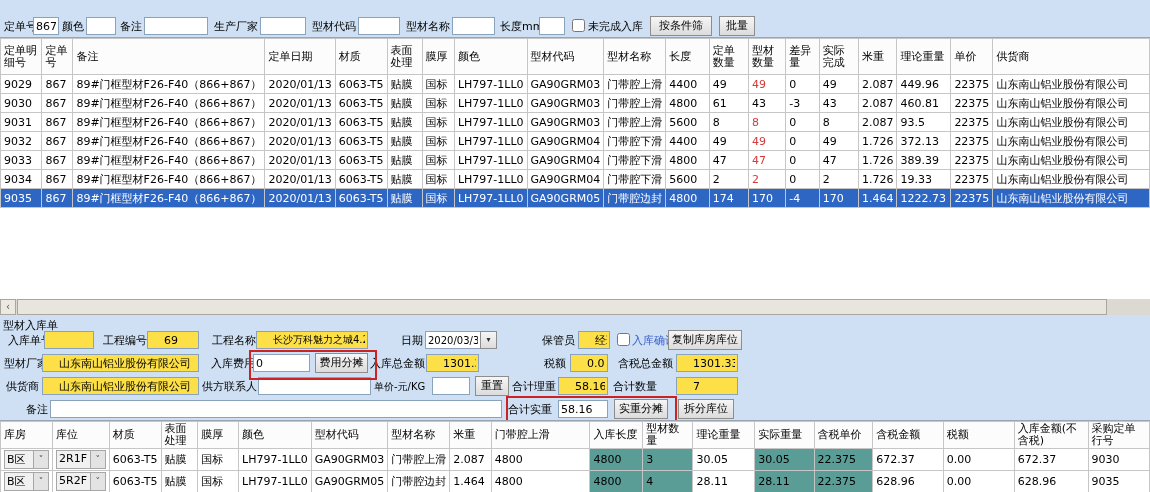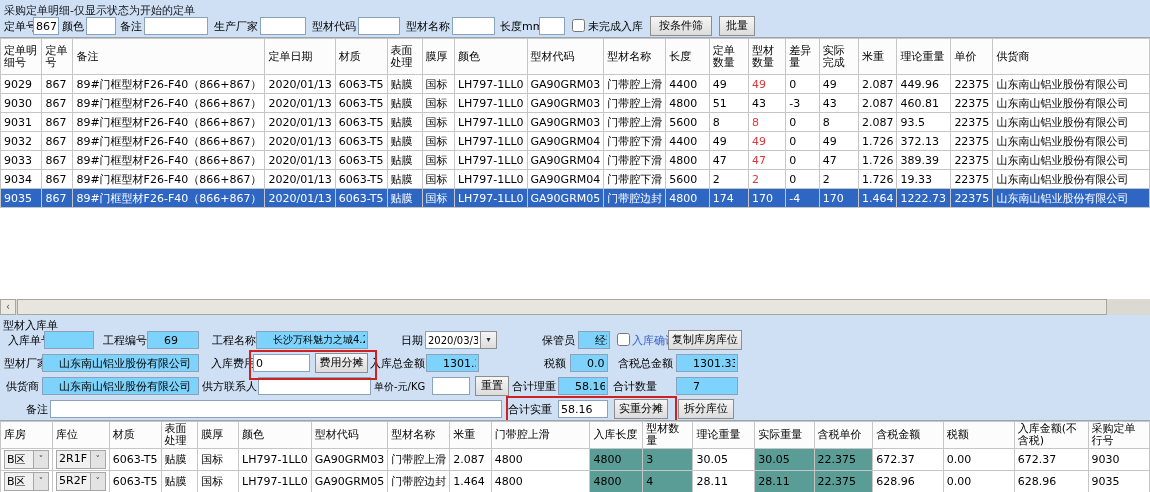--- a/index.html
+++ b/index.html
@@ -3,21 +3,21 @@
 <meta charset="utf-8">
 <style>
   html,body{margin:0;padding:0;}
   body{width:1150px;height:492px;overflow:hidden;background:#cfe0f4;
        font-family:"DejaVu Sans","Liberation Sans",sans-serif;font-size:11px;color:#000;}
   .app{position:relative;width:1150px;height:492px;background:#cfe0f4;}
 
   .lbl{position:absolute;height:17px;line-height:17px;white-space:nowrap;}
   .fld{position:absolute;height:18px;border:1px solid #8aa3bd;background:#fff;
        font-family:inherit;font-size:11px;padding:0 2px;box-sizing:border-box;color:#000;}
-  .fld.ro{background:#7dd3fc;padding-left:16px;}
+  .fld.ro{background:#fde047;padding-left:16px;}
   .btn{position:absolute;height:20px;background:linear-gradient(#f6f6f6,#dcdcdc);
        border:1px solid #8d8d8d;font-family:inherit;font-size:11px;line-height:18px;
        text-align:center;padding:0 3px;box-sizing:border-box;cursor:default;}
   .chk{position:absolute;width:13px;height:13px;margin:0;}
 
   .top-title{position:absolute;left:4px;top:3px;color:#13131a;}
 
   
   .grid-wrap{position:absolute;background:#fff;border-top:1px solid #9aa5b1;overflow:hidden;}
   .grid-top{left:0;top:37px;width:1150px;height:262px;}
@@ -54,21 +54,20 @@
   .blue-lbl{color:#3a5fcd;}
   .red-box{position:absolute;border:2px solid #cc2222;pointer-events:none;}
   .date-btn{position:absolute;width:17px;height:18px;background:linear-gradient(#f6f6f6,#dcdcdc);
        border:1px solid #8d8d8d;box-sizing:border-box;font-size:8px;line-height:15px;text-align:center;color:#333;}
 </style>
 </head>
 <body>
 
 <div class="app">
 
-  <div class="top-title">采购定单明细-仅显示状态为开始的定单</div>
 
   <span class="lbl" style="left:4px;top:18px">定单号</span>
   <input class="fld" style="left: 33px; top: 17px; width: 26px;" value="867">
   <span class="lbl" style="left:62px;top:18px">颜色</span>
   <input class="fld" style="left: 86px; top: 17px; width: 30px;" value="">
   <span class="lbl" style="left:120px;top:18px">备注</span>
   <input class="fld" style="left: 144px; top: 17px; width: 64px;" value="">
   <span class="lbl" style="left:214px;top:18px">生产厂家</span>
   <input class="fld" style="left: 260px; top: 17px; width: 46px;" value="">
   <span class="lbl" style="left:312px;top:18px">型材代码</span>
@@ -155,21 +154,21 @@
             <td>867</td>
             <td>89#门框型材F26-F40（866+867）</td>
             <td>2020/01/13</td>
             <td>6063-T5</td>
             <td>贴膜</td>
             <td>国标</td>
             <td>LH797-1LL0</td>
             <td>GA90GRM03</td>
             <td>门带腔上滑</td>
             <td>4800</td>
-            <td>51</td>
+            <td>61</td>
             <td>43</td>
             <td>-3</td>
             <td>43</td>
             <td>2.087</td>
             <td>460.81</td>
             <td>22375</td>
             <td>山东南山铝业股份有限公司</td>
           </tr>
           <tr>
             <td>9031</td>

